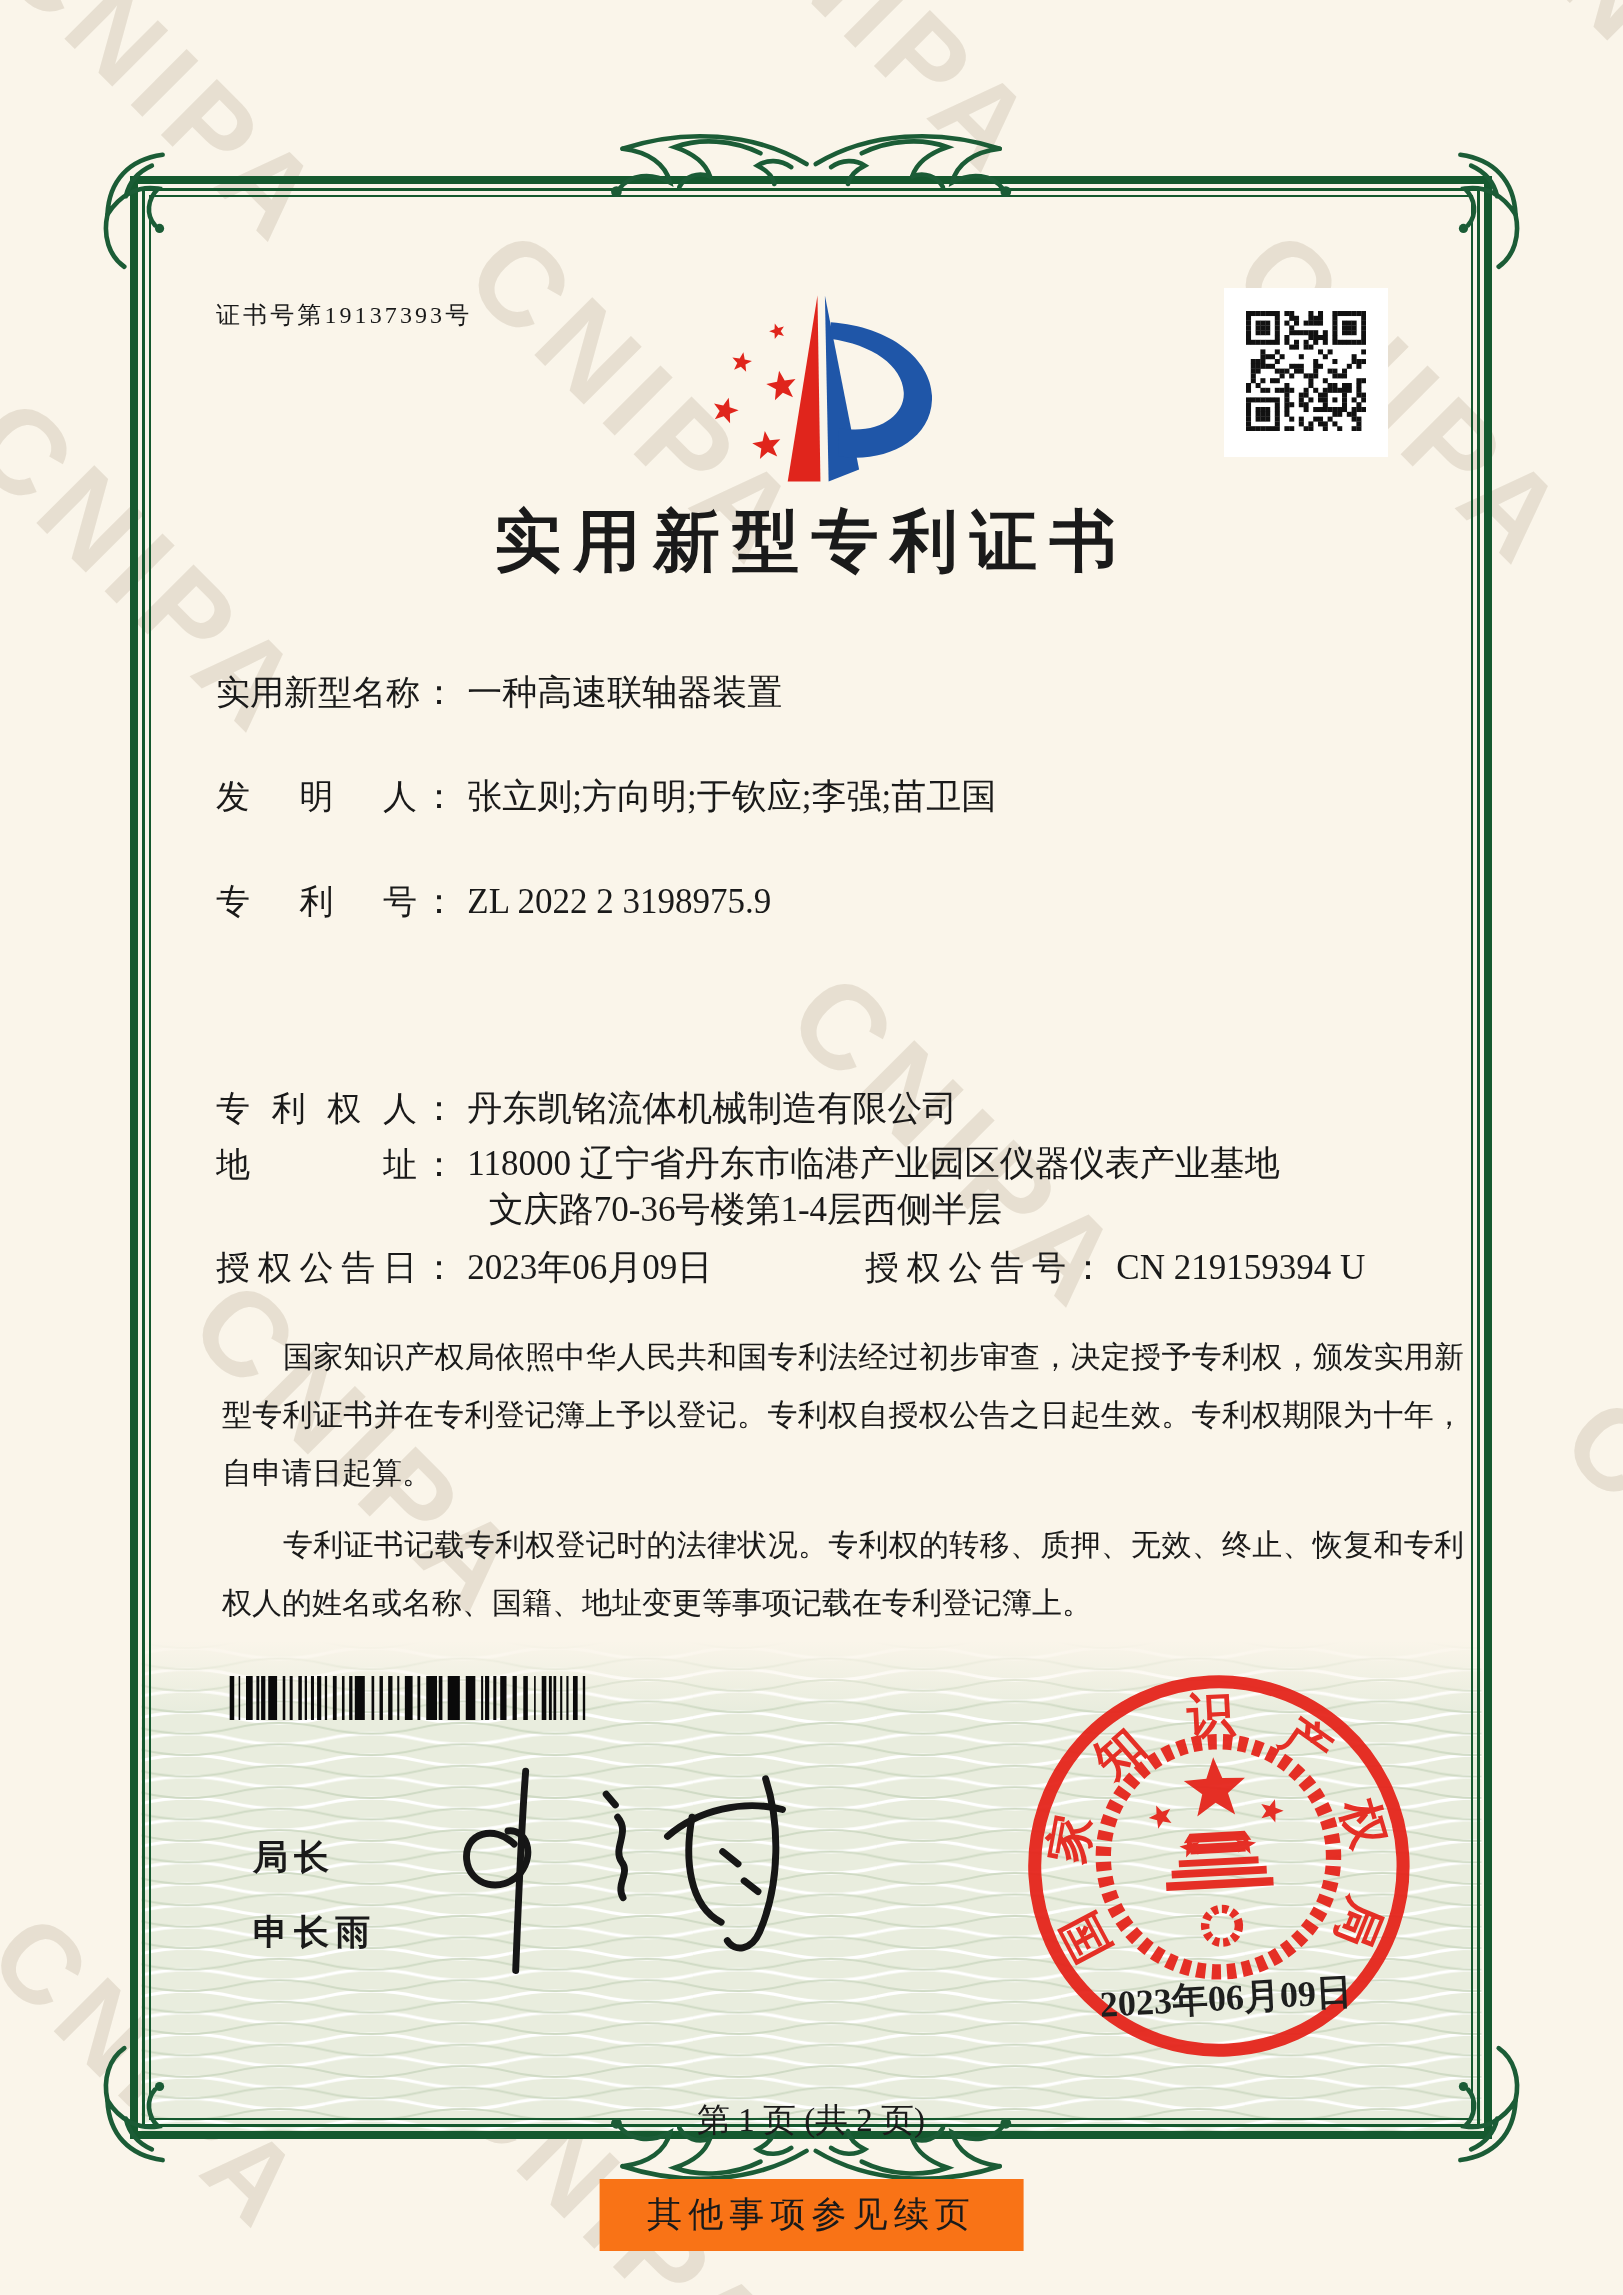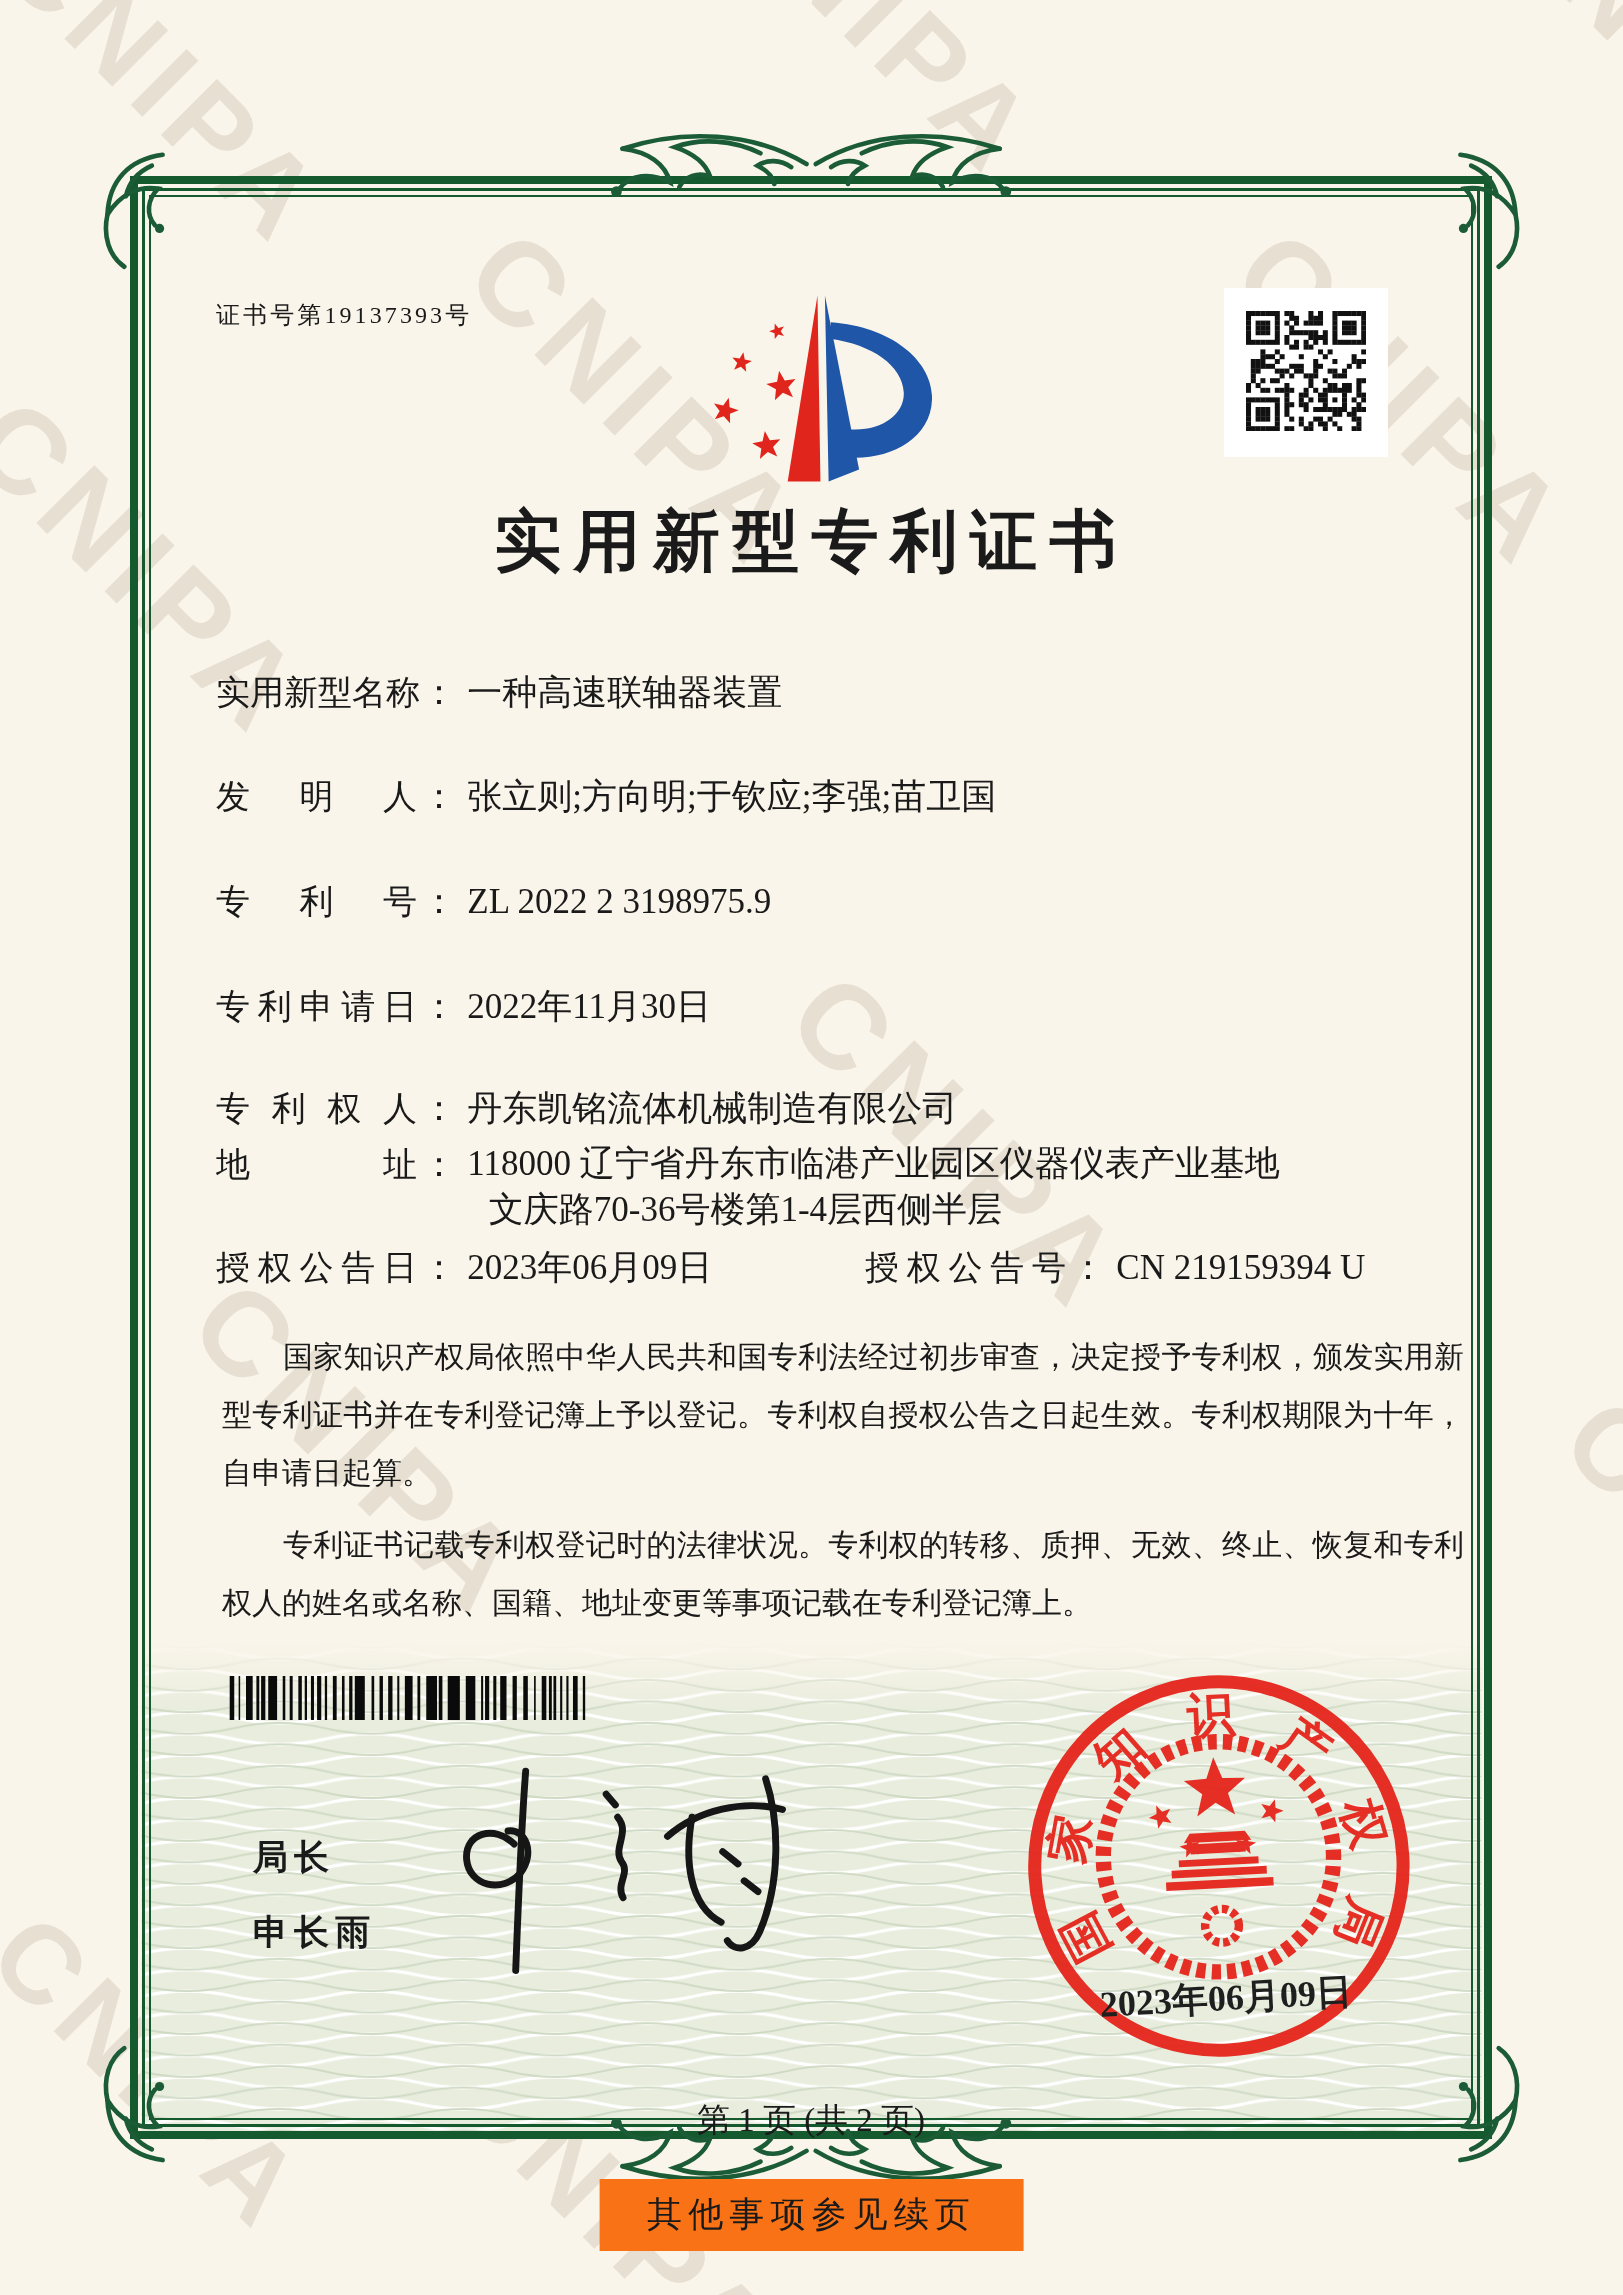--- a/index.html
+++ b/index.html
@@ -422,23 +422,20 @@
 
   <div class="frow" style="top:669px;">
     <span class="flabel">实用新型名称</span><span class="colon">：</span><span>一种高速联轴器装置</span>
   </div>
   <div class="frow" style="top:773px;">
     <span class="flabel">发明人</span><span class="colon">：</span><span>张立则;方向明;于钦应;李强;苗卫国</span>
   </div>
   <div class="frow" style="top:878px;">
     <span class="flabel">专利号</span><span class="colon">：</span><span>ZL 2022 2 3198975.9</span>
   </div>
-  <div class="frow" style="top:983px;">
-    <span class="flabel">专利申请日</span><span class="colon">：</span><span>2022年11月30日</span>
-  </div>
   <div class="frow" style="top:1085px;">
     <span class="flabel">专利权人</span><span class="colon">：</span><span>丹东凯铭流体机械制造有限公司</span>
   </div>
   <div class="frow" style="top:1141px;">
     <span class="flabel">地址</span><span class="colon">：</span><span class="addr-val"><span>118000 辽宁省丹东市临港产业园区仪器仪表产业基地</span><br><span class="addr-l2">文庆路70-36号楼第1-4层西侧半层</span></span>
   </div>
   <div class="frow" style="top:1244px;width:1257px;">
     <span class="flabel">授权公告日</span><span class="colon">：</span><span>2023年06月09日</span>
     <span class="grant-right">
       <span class="flabel">授权公告号</span><span class="colon">：</span><span>CN 219159394 U</span>

